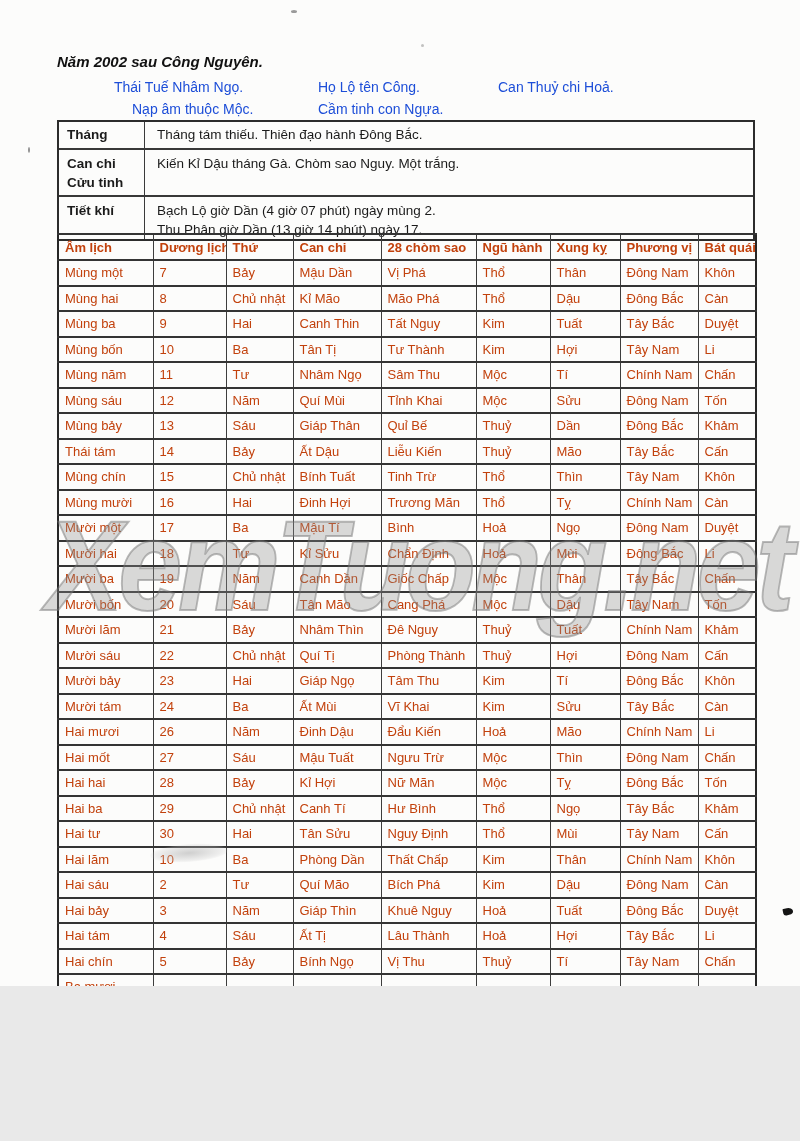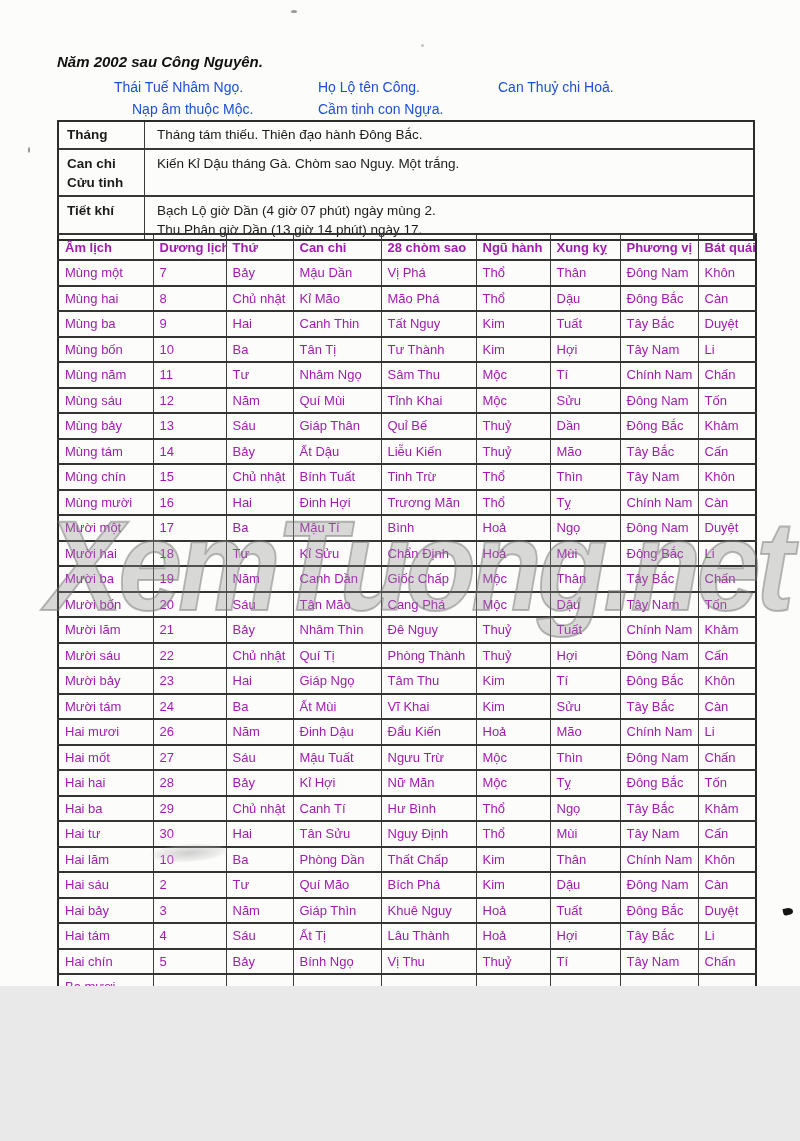--- a/index.html
+++ b/index.html
@@ -50,21 +50,21 @@
   .ir3{height:42px;}
   .ir1 .info-label,.ir1 .info-content{padding-top:3px;}
 
   
   table.cal{
     position:absolute;left:57px;top:233px;
     width:698px;
     border-collapse:collapse;
     table-layout:fixed;
     font-size:13px;
-    color:#a21caf;
+    color:#c2410c;
   }
   table.cal{border:2px solid #262626;}
   table.cal th,table.cal td{
     border-left:1px solid #3d3d3d;
     border-top:2px solid #343434;
     padding:0 0 0 6px;
     text-align:left;
     vertical-align:middle;
     height:23.5px;
     overflow:hidden;
@@ -266,21 +266,21 @@
           <td>13</td>
           <td>Sáu</td>
           <td>Giáp Thân</td>
           <td>Quỉ Bế</td>
           <td>Thuỷ</td>
           <td>Dần</td>
           <td>Đông Bắc</td>
           <td>Khảm</td>
         </tr>
         <tr>
-          <td>Mùng tám</td>
+          <td>Thái tám</td>
           <td>14</td>
           <td>Bảy</td>
           <td>Ất Dậu</td>
           <td>Liễu Kiến</td>
           <td>Thuỷ</td>
           <td>Mão</td>
           <td>Tây Bắc</td>
           <td>Cấn</td>
         </tr>
         <tr>

